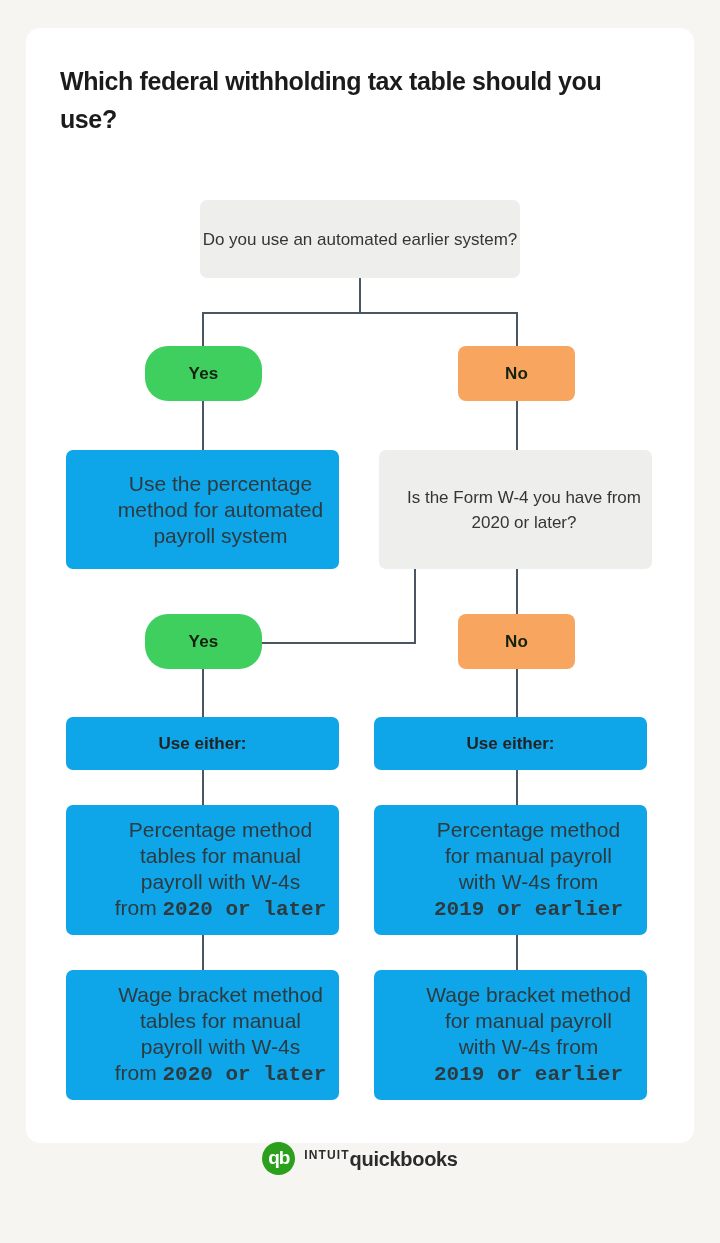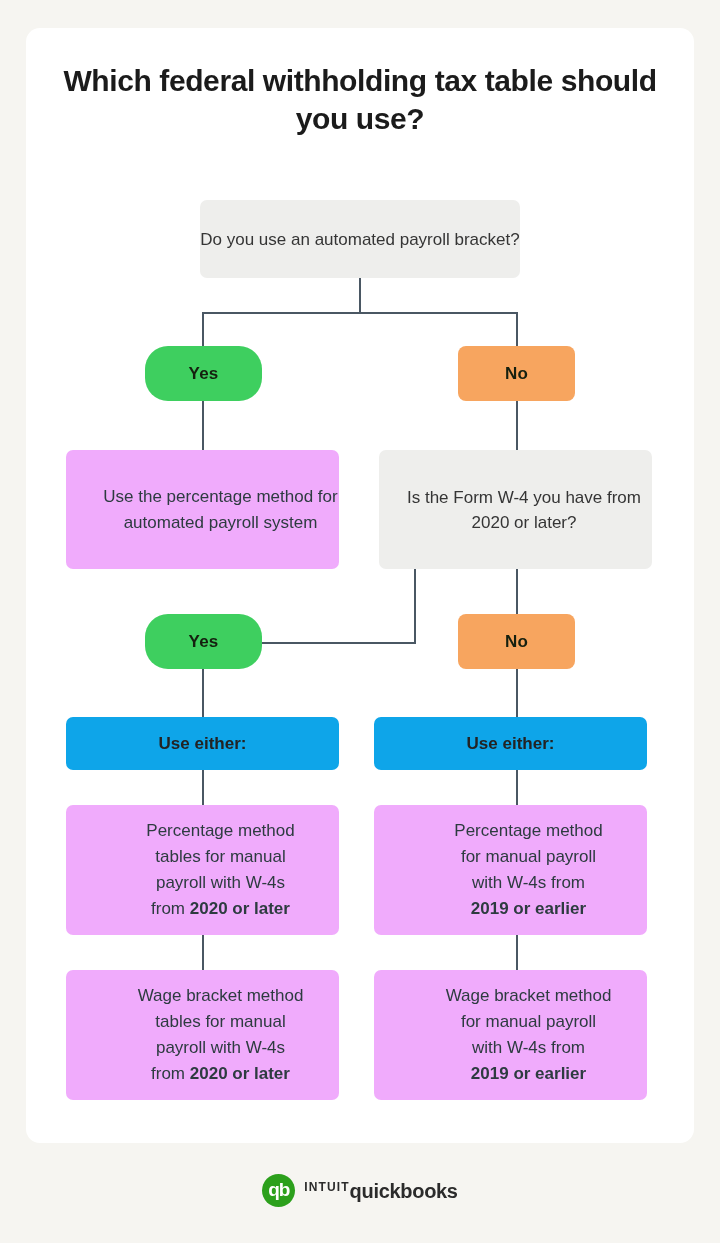--- a/index.html
+++ b/index.html
@@ -30,22 +30,22 @@
     background: #ffffff;
     border-radius: 14px;
   }
 
   
   .title {
     position: absolute;
     left: 60px;
     top: 62px;
     width: 600px;
-    text-align: center;
-    font-size: 30px;
+    text-align: left;
+    font-size: 25px;
     line-height: 38px;
     font-weight: bold;
     letter-spacing: -0.4px;
     color: #1b1b1b;
   }
 
   
   .node {
     position: absolute;
     box-sizing: border-box;
@@ -57,23 +57,23 @@
   }
 
   .node-grey {
     background: #eeeeec;
     color: #353535;
     font-size: 17px;
     line-height: 25px;
   }
 
   .node-blue {
-    background: #f0abfc;
+    background: #0ea5e9;
     color: #2d3b40;
-    font-size: 17px;
+    font-size: 21px;
     line-height: 26px;
     padding-left: 36px;
   }
 
   .node-choice {
     font-size: 17px;
     font-weight: bold;
     color: #15200f;
     letter-spacing: 0.2px;
     border-radius: 8px;
@@ -81,35 +81,35 @@
   .choice-yes { background: #3ecf5f; border-radius: 23px; }
   .choice-no  { background: #f7a55f; }
 
   .node-either {
     background: #0ea5e9;
     color: #232323;
     font-size: 17px;
     font-weight: bold;
   }
 
-  .node b { font-weight: bold; }
+  .node b { font-weight: bold; font-family: Liberation Mono, monospace; }
 
   
   .conn {
     position: absolute;
     background: #4a5763;
   }
   .conn-v { width: 2px; }
   .conn-h { height: 2px; }
 
   
   .logo {
     position: absolute;
     left: 0;
-    top: 1174px;
+    top: 1142px;
     width: 720px;
     display: flex;
     align-items: center;
     justify-content: center;
     gap: 9px;
   }
   .logo-mark {
     width: 33px;
     height: 33px;
     border-radius: 50%;
@@ -148,21 +148,21 @@
 </head>
 <body>
 
 <div id="root">
 
   <div class="card"></div>
 
   <div class="title">Which federal withholding tax table should you use?</div>
 
   <div class="node node-grey" style="left:200px; top:200px; width:320px; height:78px;">
-    <span>Do you use an automated payroll bracket?</span>
+    <span>Do you use an automated earlier system?</span>
   </div>
 
   <div class="conn conn-v" style="left:359px; top:278px; height:35px;"></div>
   <div class="conn conn-h" style="left:202px; top:312px; width:316px;"></div>
   <div class="conn conn-v" style="left:202px; top:312px; height:35px;"></div>
   <div class="conn conn-v" style="left:516px; top:312px; height:35px;"></div>
 
   <div class="node node-choice choice-yes" style="left:145px; top:346px; width:117px; height:55px;">
     <span>Yes</span>
   </div>

